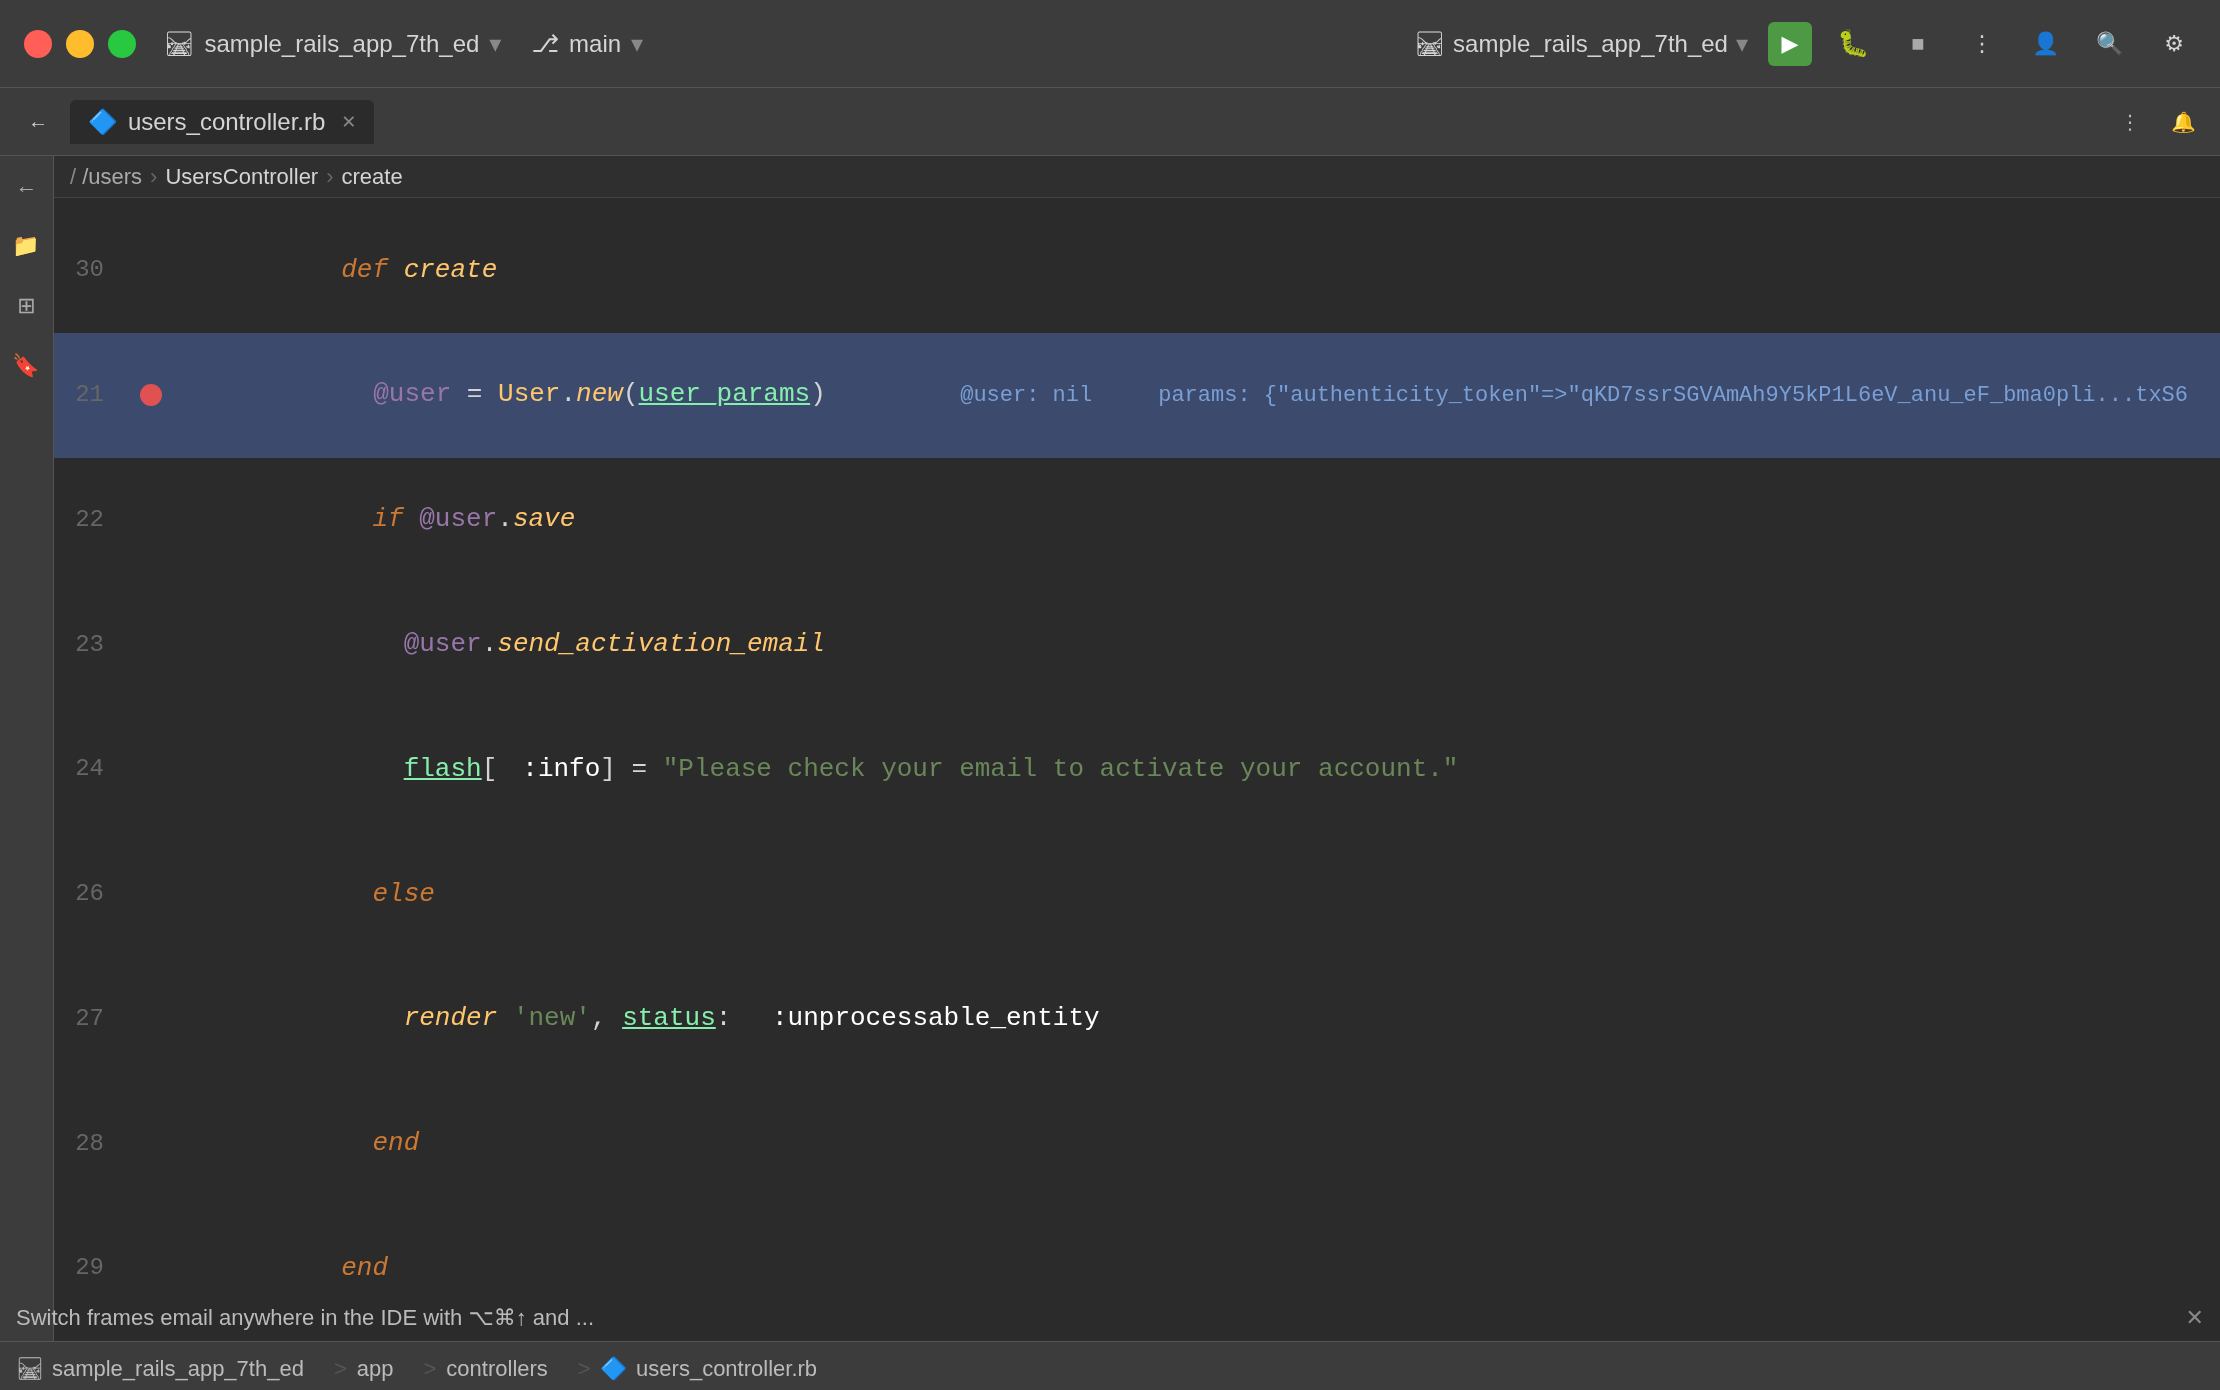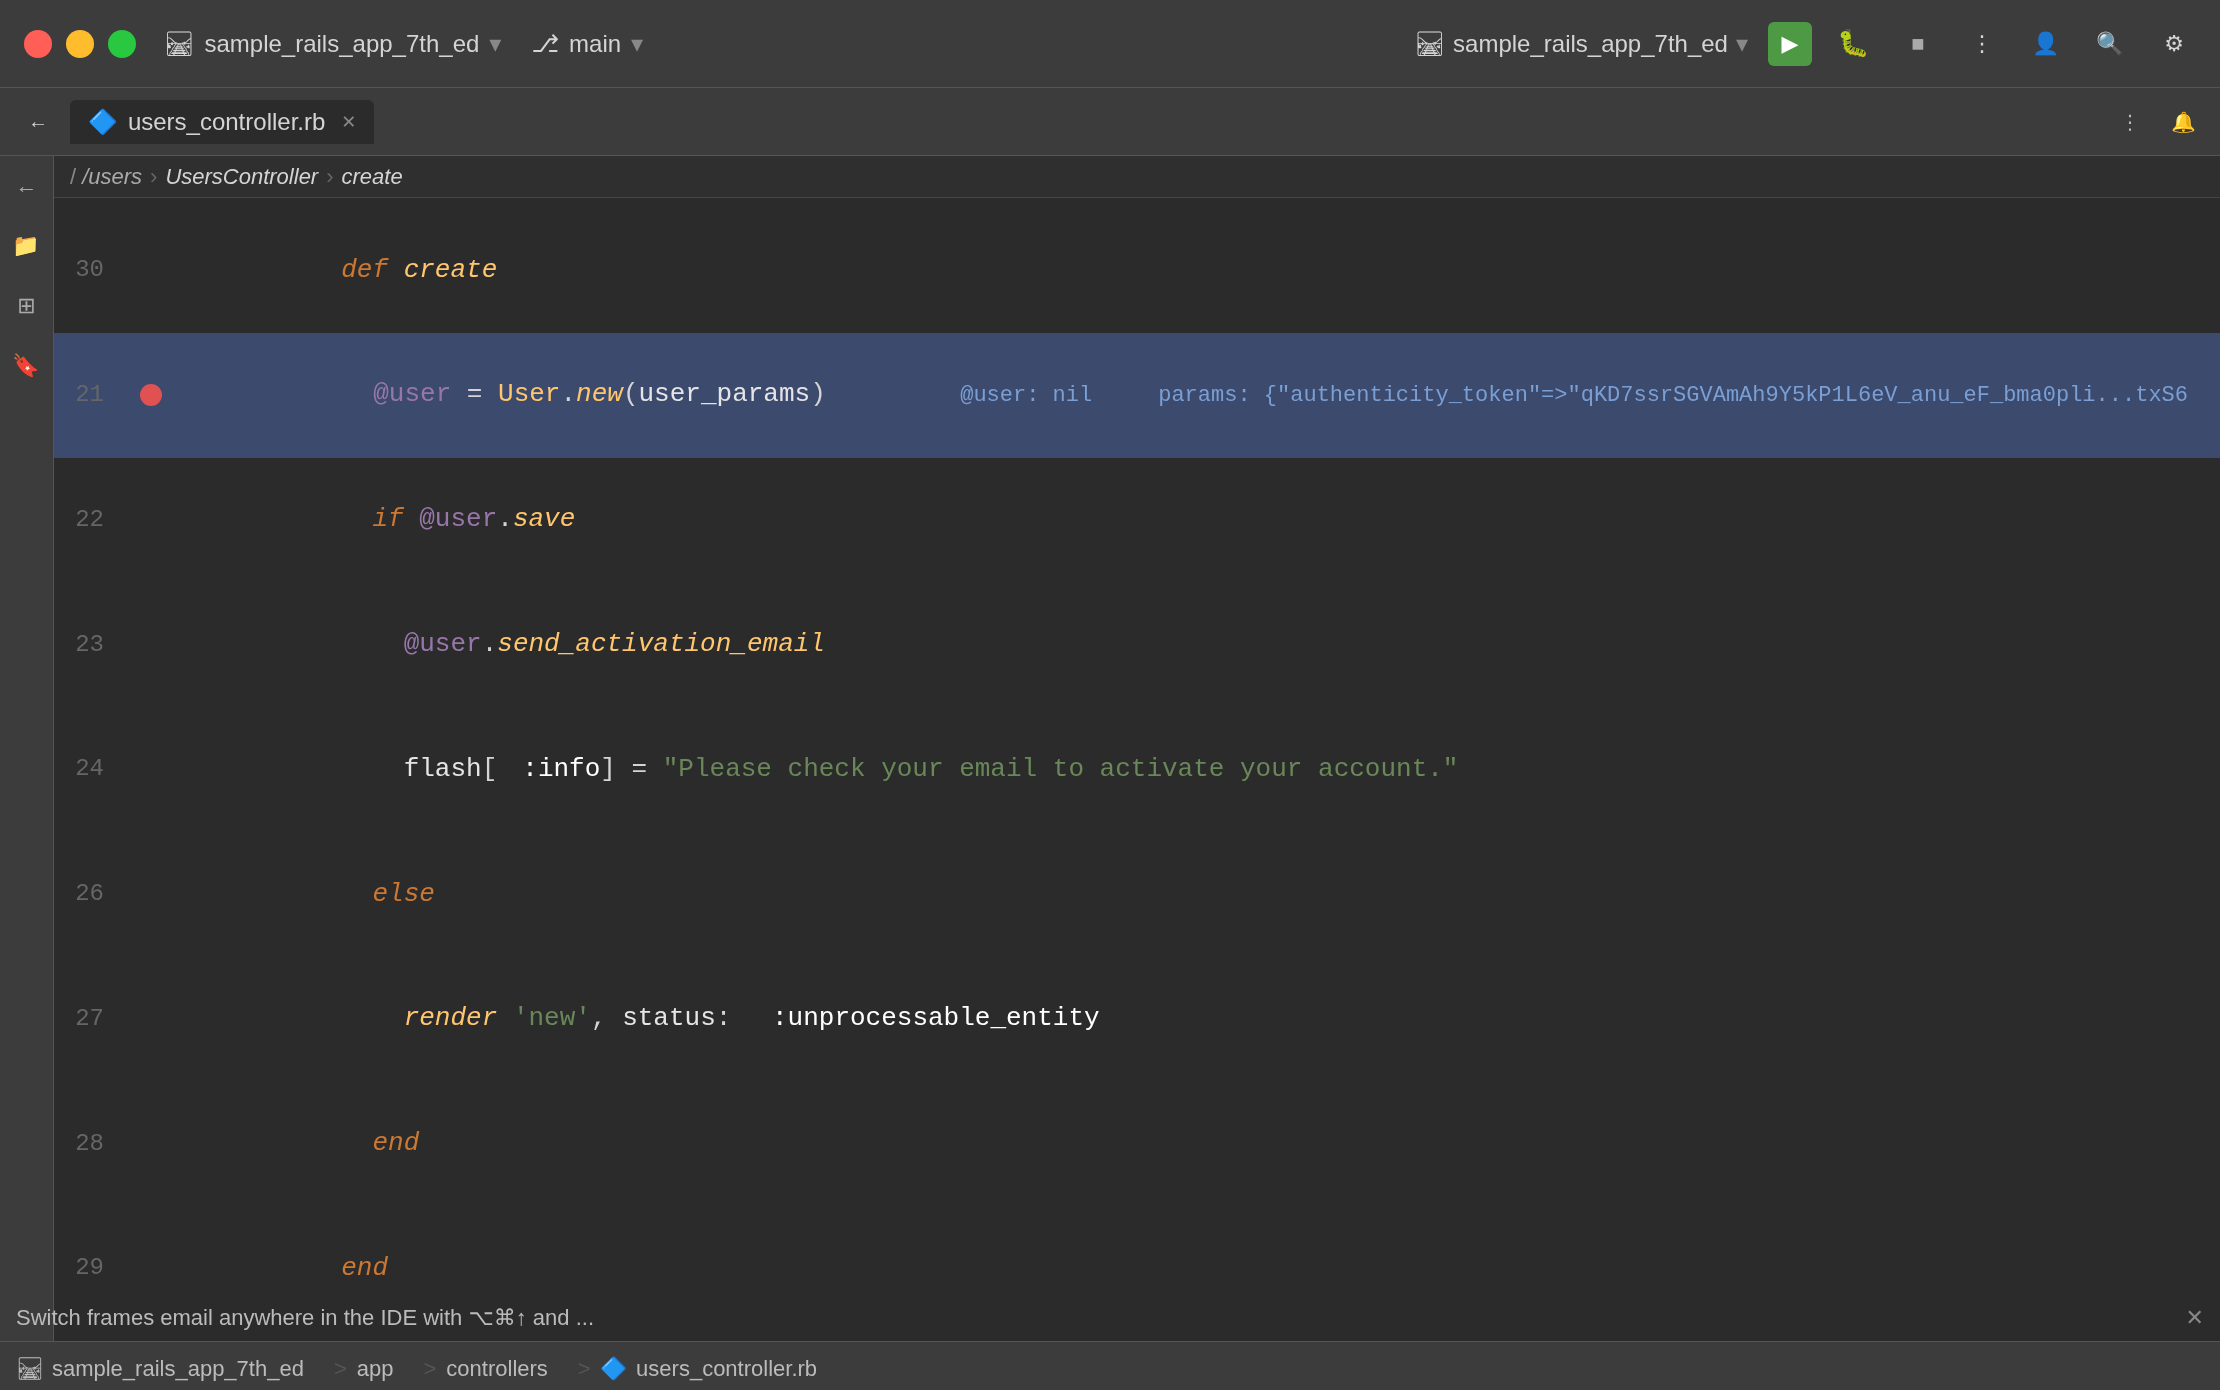--- a/index.html
+++ b/index.html
@@ -168,21 +168,20 @@
       font-size: 22px;
       color: #888;
       border-bottom: 1px solid #444;
     }
     .breadcrumb-sep {
       margin: 0 8px;
       color: #666;
     }
     .breadcrumb-item {
       color: #aaa;
-      font-style: italic;
     }
     .breadcrumb-item.active {
       color: #d4d4d4;
     }
 
     
     .code-editor {
       flex: 1;
       overflow: hidden;
       font-family: 'Menlo', 'Monaco', 'Courier New', monospace;
@@ -221,21 +220,21 @@
       flex-shrink: 0;
       margin-right: 8px;
     }
     .code-content {
       flex: 1;
       white-space: pre;
       overflow: hidden;
     }
     .kw { color: #cc7832; font-style: italic; }
     .fn { color: #ffc66d; font-style: italic; }
-    .var { color: #e5e5e5; }
+    .var { color: #86efac; text-decoration: underline; }
     .str { color: #6a8759; }
     .sym { color: #ffffff; margin-left: 25px; }
     .cls { color: #ffc66d; margin-top: 17px; }
     .ivar { color: #9876aa; }
     .plain { color: #d4d4d4; }
     .debug-inline {
       background: #3c4a6e;
       color: #7a9fd4;
       font-size: 22px;
       padding: 0 16px;

